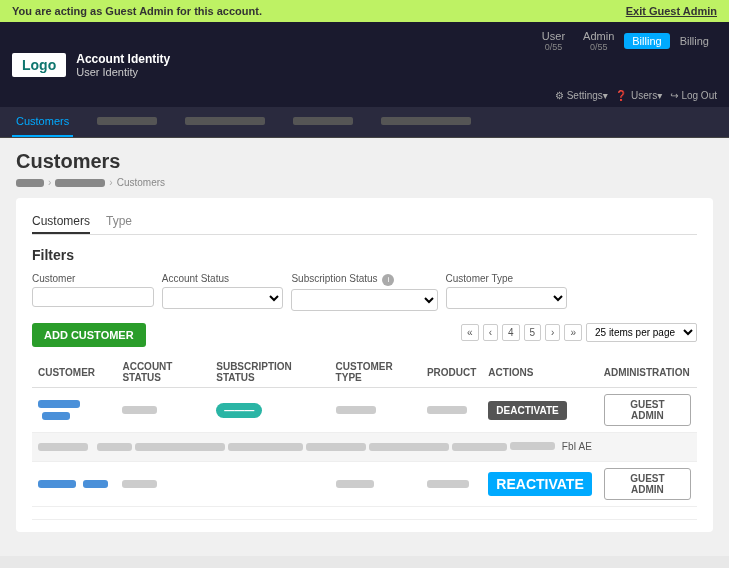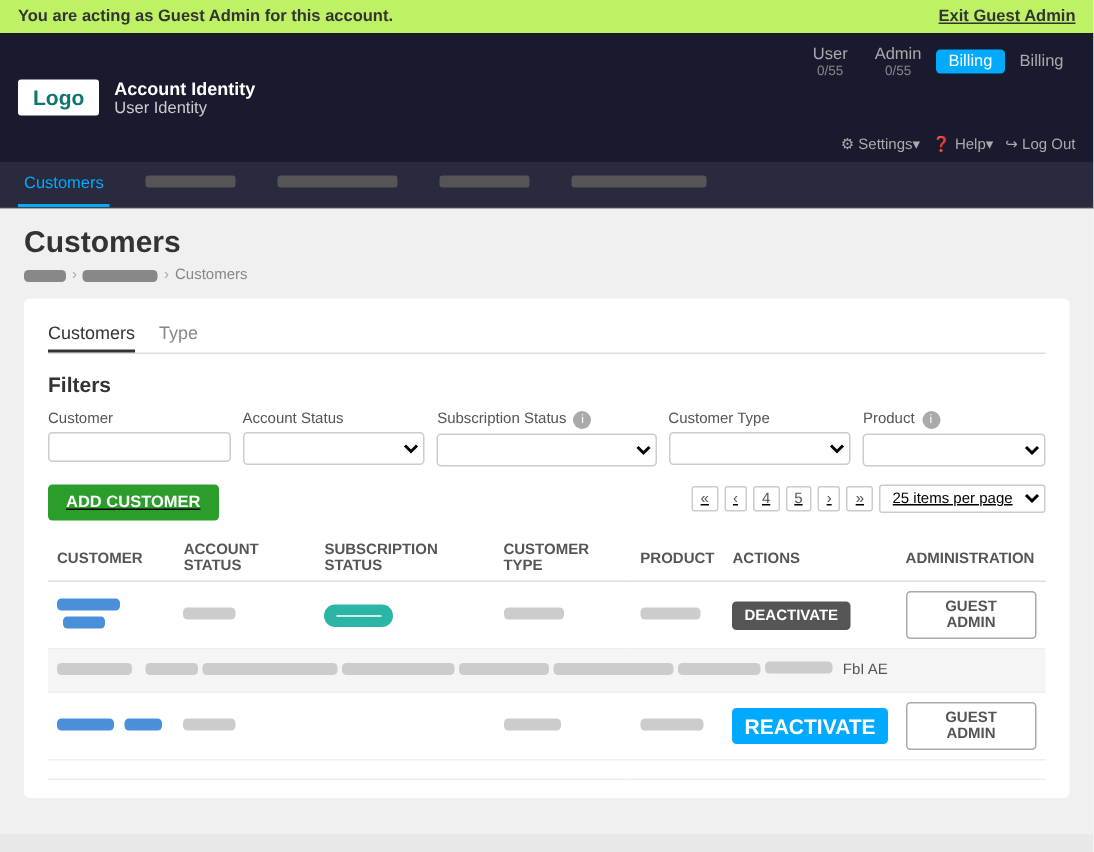--- a/index.html
+++ b/index.html
@@ -196,21 +196,20 @@
       border: 1px solid #ccc;
       border-radius: 3px;
     }
 
     
     .actions-row {
       display: flex;
       justify-content: space-between;
       align-items: flex-start;
       margin-bottom: 10px;
-      text-decoration: underline;
     }
     .btn-add {
       background: #2a9d2a;
       color: white;
       font-size: 11px;
       font-weight: bold;
       padding: 6px 12px;
       border: none;
       border-radius: 3px;
       cursor: pointer;
@@ -364,21 +363,21 @@
       </div>
       <div class="nav-tab active">
         <span>Billing</span>
       </div>
       <div class="nav-tab">
         <span>Billing</span>
       </div>
     </div>
     <div class="header-actions">
       <span class="header-action-link">⚙ <span>Settings</span>▾</span>
-      <span class="header-action-link">❓ <span>Help</span>▾</span>
+      <span class="header-action-link">❓ <span>Users</span>▾</span>
       <span class="header-action-link">↪ <span>Log Out</span></span>
     </div>
   </div>
 </div>
 
 <div class="sub-nav">
   <div class="sub-nav-item active">
     <span>Customers</span>
   </div>
   <div class="sub-nav-item">
@@ -426,26 +425,20 @@
       </div>
       <div class="filter-group">
         <label>Subscription Status <span class="info-icon">i</span></label>
         <select class="filter-select">
           <option></option>
           <option>S</option>
         </select>
       </div>
       <div class="filter-group">
         <label>Customer Type</label>
-        <select class="filter-select">
-          <option></option>
-        </select>
-      </div>
-      <div class="filter-group">
-        <label>Product <span class="info-icon">i</span></label>
         <select class="filter-select">
           <option></option>
         </select>
       </div>
     </div>
 
     <div class="actions-row">
       <button class="btn-add">ADD CUSTOMER</button>
       <div class="pagination-top">
         <span class="page-btn">«</span>

